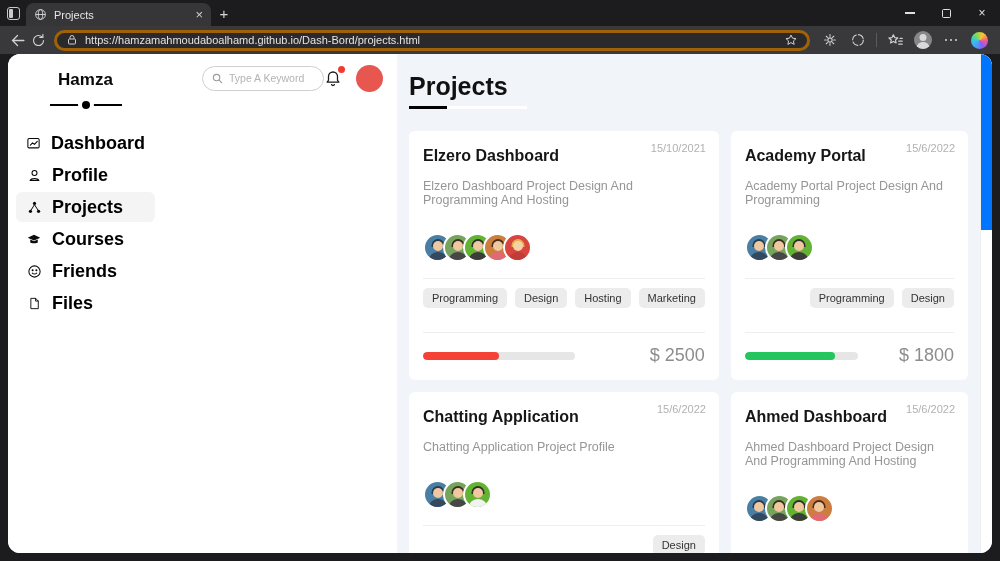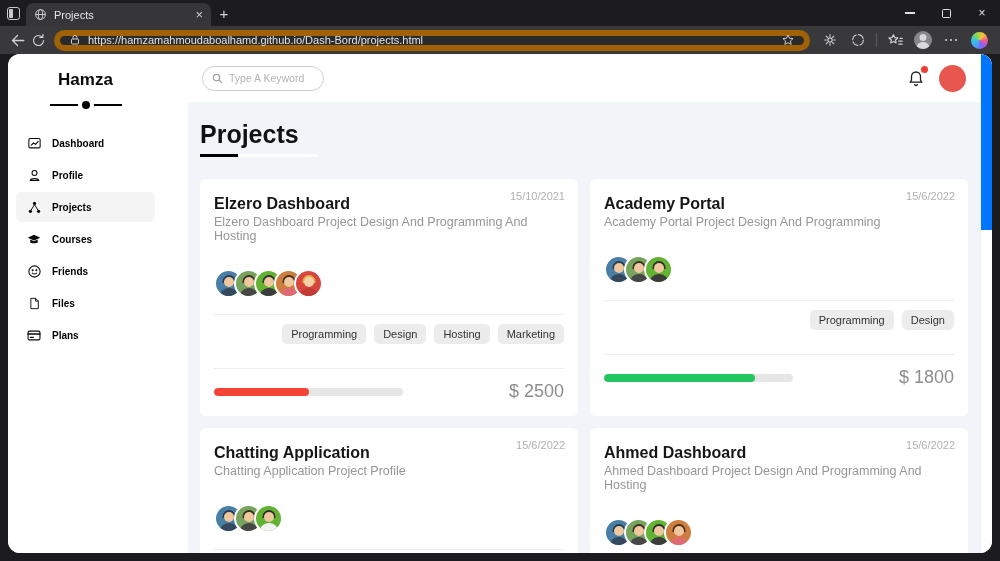--- a/index.html
+++ b/index.html
@@ -15,21 +15,21 @@
   .tab-title { font-size:11px; flex:1; white-space:nowrap; overflow:hidden; }
   .tab-close { color:#cfcfcf; font-size:13px; line-height:1; cursor:default; }
   .newtab-btn { width:26px; display:flex; align-items:center; justify-content:center; color:#d6d6d6; font-size:15px; }
   .win-controls { margin-left:auto; display:flex; }
   .win-btn { width:36px; display:flex; align-items:center; justify-content:center; color:#e0e0e0; font-size:12px; }
   .win-min-glyph { width:10px; height:1.5px; background:#e0e0e0; display:inline-block; }
   .win-max-glyph { width:9px; height:9px; border:1.2px solid #e0e0e0; border-radius:1.5px; display:inline-block; }
 
   .toolbar { height:28px; background:#39393b; display:flex; align-items:center; padding:0 9px; gap:4px; }
   .nav-btn { width:24px; height:24px; display:flex; align-items:center; justify-content:center; }
-  .addressbar { flex:0 0 756px; height:21px; background:#2a2a2c; border:6px solid #a16207; border-radius:11px; display:flex; align-items:center; padding:0 9px; gap:7px; margin-left:4px; }
+  .addressbar { flex:0 0 756px; height:21px; background:#2a2a2c; border:3px solid #a16207; border-radius:11px; display:flex; align-items:center; padding:0 9px; gap:7px; margin-left:4px; }
   .url-text { font-size:11px; color:#e3e3e3; flex:1; white-space:nowrap; overflow:hidden; }
   .toolbar-icons { display:flex; align-items:center; gap:4px; margin-left:4px; }
   .tb-icon { width:24px; height:24px; display:flex; align-items:center; justify-content:center; }
   .tb-divider { width:1px; height:14px; background:#5a5a5c; margin:0 2px; }
   .tb-avatar { width:18px; height:18px; border-radius:50%; background:#87878b; position:relative; overflow:hidden; }
   .tb-avatar::before { content:""; position:absolute; top:3px; left:50%; transform:translateX(-50%); width:7px; height:7px; border-radius:50%; background:#d9d9db; }
   .tb-avatar::after { content:""; position:absolute; top:11px; left:50%; transform:translateX(-50%); width:13px; height:8px; border-radius:6px 6px 0 0; background:#d9d9db; }
   .copilot { width:17px; height:17px; border-radius:50%; background:conic-gradient(from 210deg, #4e9df5, #35c3e8, #7ed957, #f7c531, #ee5c8e, #8a5cf5, #4e9df5); }
   .dots { display:flex; gap:2.5px; }
   .dots i { width:2.5px; height:2.5px; border-radius:50%; background:#d6d6d6; }
@@ -39,44 +39,44 @@
 
   
   .sidebar { width:155px; background:#fff; padding-top:16px; flex-shrink:0; }
   .brand { text-align:center; font-size:17px; font-weight:bold; color:#0a0a0a; }
   .brand-deco { width:72px; height:2px; background:#000; margin:14px auto 22px; position:relative; }
   .brand-deco::after { content:""; position:absolute; left:50%; top:50%; transform:translate(-50%,-50%); width:8px; height:8px; background:#000; border:4px solid #fff; border-radius:50%; }
   .nav { padding:0 8px; }
   .nav-item { display:flex; align-items:center; gap:10px; height:30px; padding:0 10px; margin-bottom:2px; border-radius:6px; cursor:default; }
   .nav-item.active { background:#f4f4f4; }
   .nav-item .nav-ico { width:16px; display:flex; justify-content:center; }
-  .nav-label { font-size:10px; font-weight:bold; color:#000; }
-
-  
-  .main { flex:1; display:flex; flex-direction:column; min-width:0;padding-left:25px; }
+  .nav-label { font-size:18px; font-weight:bold; color:#000; }
+
+  
+  .main { flex:1; display:flex; min-width:0;padding-left:25px; }
   .head { height:48px; background:#fff; display:flex; align-items:center; padding:0 14px; flex-shrink:0; }
   .search-box { width:122px; height:25px; border:1px solid #cfcfcf; border-radius:13px; display:flex; align-items:center; padding:0 9px; gap:6px; }
   .search-box input { border:none; outline:none; width:80px; font-size:10.5px; color:#444; font-family:"Liberation Sans", sans-serif; background:transparent; }
   .search-box input::placeholder { color:#b3b3b3; }
   .head-right { margin-left:auto; display:flex; align-items:center; gap:14px; }
   .bell-wrap { position:relative; }
   .bell-dot { position:absolute; top:-3px; right:-3px; width:7px; height:7px; border-radius:50%; background:#f03c30; }
   .head-avatar { width:27px; height:27px; border-radius:50%; position:relative; overflow:hidden; }
 
   
   .content { flex:1; background:#f1f5f9; padding:16px 12px 0; overflow:hidden; }
   .page-title { display:inline-block; font-size:25px; font-weight:bold; color:#111; position:relative; padding:2px 8px 14px 0; }
   .page-title::before { content:""; position:absolute; left:0; bottom:6px; width:118px; height:3px; background:#fff; }
   .page-title::after { content:""; position:absolute; left:0; bottom:6px; width:38px; height:3px; background:#000; }
   .grid { margin-top:16px; display:grid; grid-template-columns:1fr 1fr; gap:12px; }
 
   .card { background:#fff; border-radius:6px; padding:14px; position:relative; min-height:212px; }
   .card-date { position:absolute; top:11px; right:13px; font-size:11px; color:#b1b1b1; }
   .card-title { font-size:16px; font-weight:bold; color:#161616; margin-top:2px; }
-  .card-desc { margin-top:2px; font-size:12.5px; color:#969696; }
+  .card-desc { margin-top:14px; font-size:12.5px; color:#969696; }
   .team { margin-top:26px; display:flex; height:30px; }
   .avatar { width:29px; height:29px; border-radius:50%; position:relative; overflow:hidden; border:2px solid #fff; background:var(--bg); flex-shrink:0; }
   .avatar + .avatar { margin-left:-9px; }
   .avatar .hair { position:absolute; top:4px; left:50%; transform:translateX(-50%); width:13px; height:8px; border-radius:7px 7px 0 0; background:var(--hair); }
   .avatar .face { position:absolute; top:6px; left:50%; transform:translateX(-50%); width:10px; height:10px; border-radius:50%; background:var(--skin); }
   .avatar .body { position:absolute; bottom:-3px; left:50%; transform:translateX(-50%); width:19px; height:11px; border-radius:9px 9px 0 0; background:var(--shirt); }
   .card-divider { margin-top:15px; border-top:1px solid #eee; }
   .tags { display:flex; justify-content:flex-end; gap:8px; padding:9px 0; }
   .tag { background:#ececec; color:#333; font-size:11px; padding:4px 9px; border-radius:5px; white-space:nowrap; }
   .card-footer { margin-top:12px; display:flex; align-items:center; justify-content:space-between; }
@@ -247,30 +247,20 @@
   <div class="nav-item">
     <span class="nav-ico">
             <svg width="13" height="15" viewBox="0 0 24 24" fill="none" stroke="#0a0a0a" stroke-width="1.7" stroke-linecap="round" stroke-linejoin="round">
               <path d="M6 2.5h8l5 5V21.5H6z"></path>
               <path d="M14 2.5v5h5"></path>
             </svg>
           </span>
     <span class="nav-label">Files</span>
   </div>
 
-  <div class="nav-item">
-    <span class="nav-ico">
-            <svg width="16" height="15" viewBox="0 0 24 24" fill="none" stroke="#0a0a0a" stroke-width="1.7" stroke-linecap="round" stroke-linejoin="round">
-              <rect x="2.5" y="5" width="19" height="14" rx="2"></rect>
-              <path d="M2.5 9.5h19" stroke-width="2.6"></path>
-              <path d="M6 15h5"></path>
-            </svg>
-          </span>
-    <span class="nav-label">Plans</span>
-  </div>
 </nav>
   </aside>
 
   <div class="main">
     <div class="head">
       <div class="search-box">
         <span>
           <svg width="11" height="11" viewBox="0 0 24 24" fill="none" stroke="#9a9a9a" stroke-width="2.4" stroke-linecap="round">
             <circle cx="10" cy="10" r="7"></circle>
               <path d="M15.5 15.5L21 21"></path>

